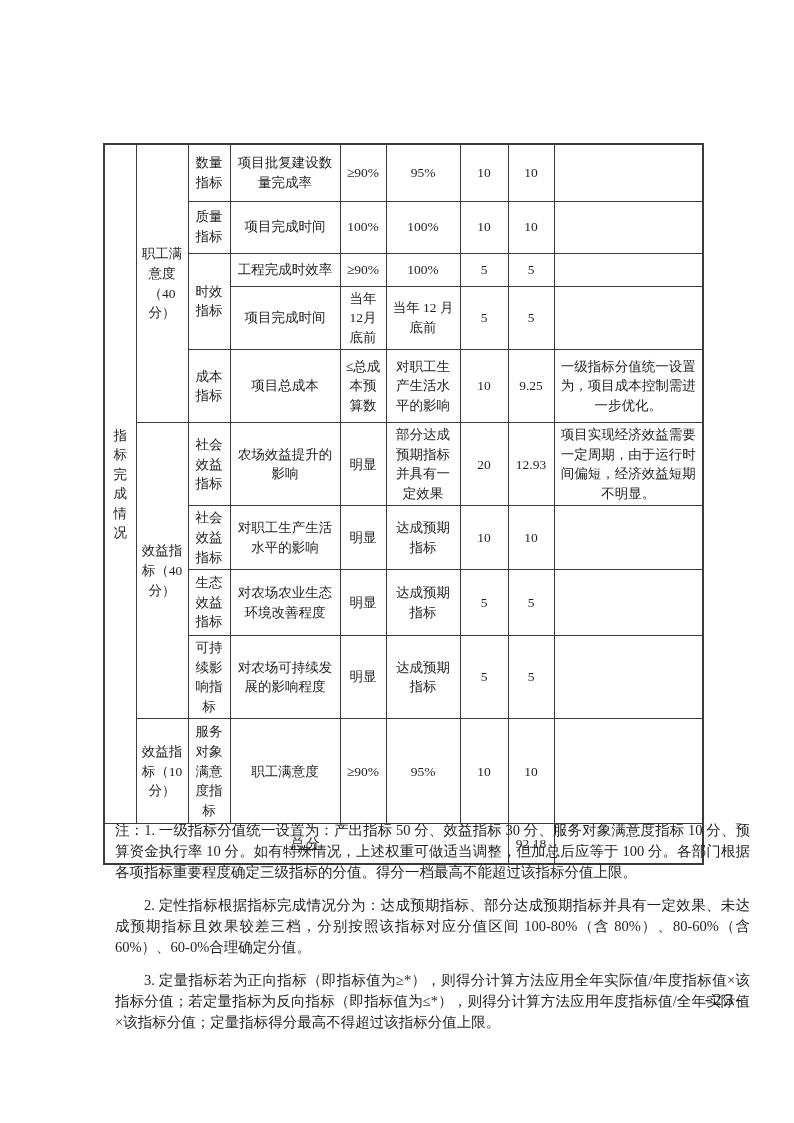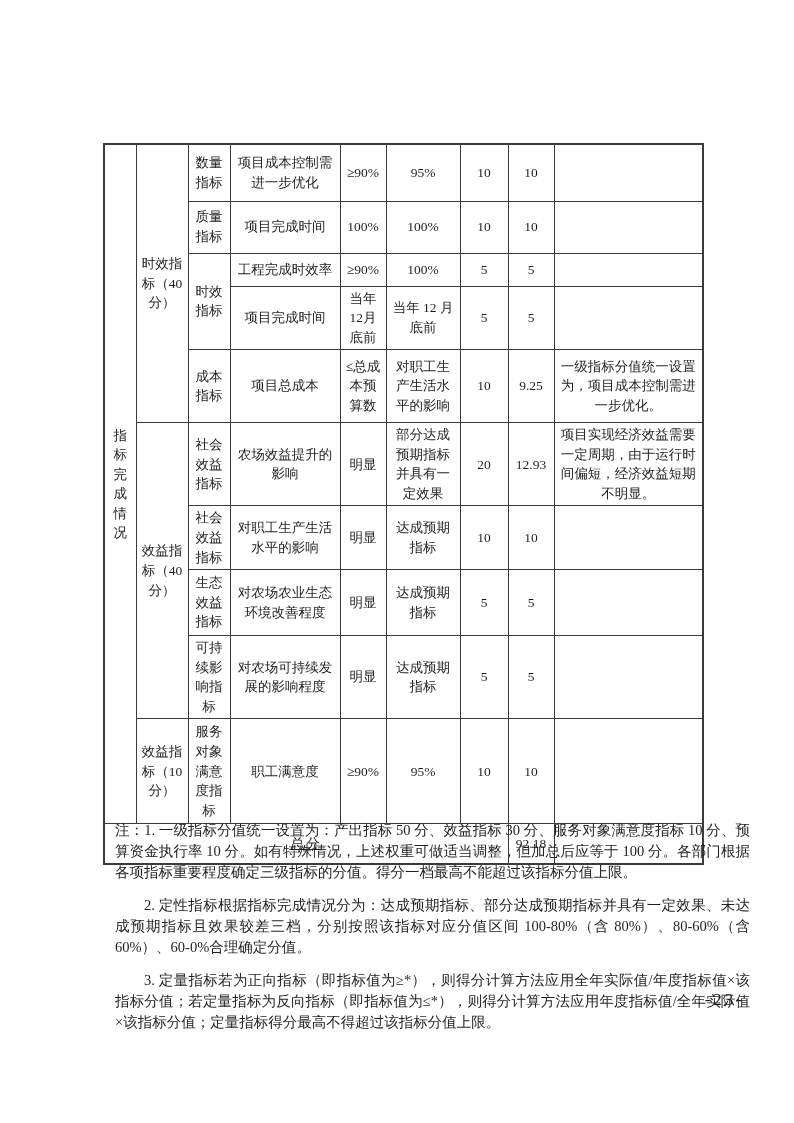--- a/index.html
+++ b/index.html
@@ -79,23 +79,23 @@
         <col style="width:110px">
           <col style="width:46px">
           <col style="width:74px">
         <col style="width:48px">
           <col style="width:46px">
           <col style="width:149px">
       </colgroup>
       <tbody>
         <tr style="height:57px">
           <td class="row-header" rowspan="10">指标完成情况</td>
-          <td rowspan="5">时效指标（40分）</td>
+          <td rowspan="5">职工满意度（40分）</td>
           <td>数量指标</td>
-          <td>项目成本控制需进一步优化</td>
+          <td>项目批复建设数量完成率</td>
           <td>≥90%</td>
           <td>95%</td>
           <td>10</td>
           <td>10</td>
           <td class="note-cell"></td>
         </tr>
         <tr style="height:52px">
           <td>质量指标</td>
           <td>项目完成时间</td>
           <td>100%</td>

